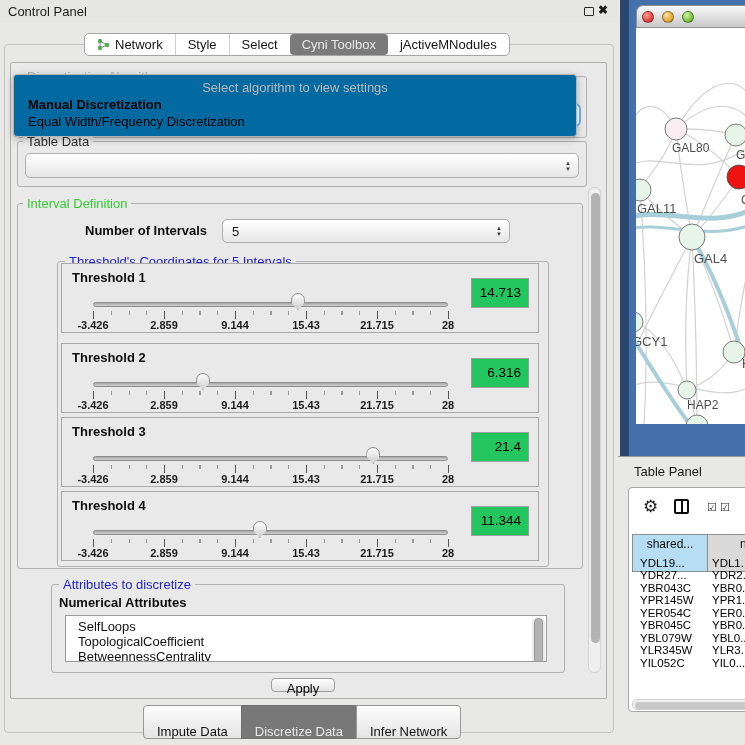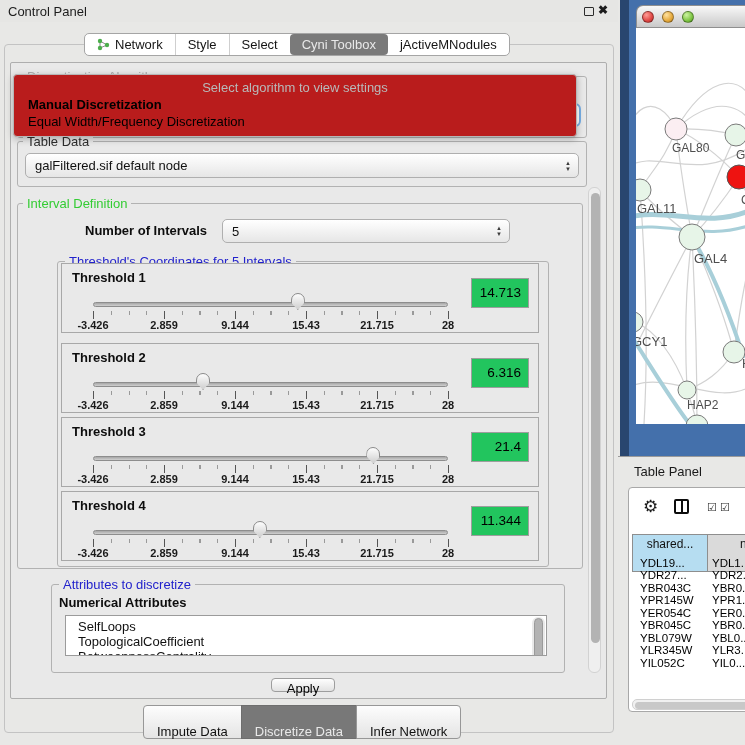--- a/index.html
+++ b/index.html
@@ -24,21 +24,21 @@
 
   .main-panel{left:10px;top:62px;width:597px;height:637px;border:1px solid #aeaeae;background:#e9e9e9;border-radius:2px;}
 
   .group{border:1px solid #b2b2b2;border-radius:3px;}
   .gtitle{background:#e9e9e9;padding:0 4px;font-size:13px;line-height:13px;}
 
   .combo{border:1px solid #afafaf;border-radius:5px;background:linear-gradient(#ffffff,#e6e6e6);font-size:13px;color:#111;display:flex;align-items:center;padding-left:9px;}
   .spinners{position:absolute;right:7px;top:50%;transform:translateY(-50%);display:flex;flex-direction:column;align-items:center;line-height:1;font-size:6px;color:#3a3a3a;}
   .spinners span{height:6px;}
 
-  .popup{left:2px;top:11px;width:564px;height:63px;background:#b91c1c;border:1px solid #b6b6b6;border-radius:4px;box-shadow:0 2px 7px rgba(0,0,0,.28);padding-left:28px;}
+  .popup{left:2px;top:11px;width:564px;height:63px;background:#0369a1;border:1px solid #b6b6b6;border-radius:4px;box-shadow:0 2px 7px rgba(0,0,0,.28);padding-left:28px;}
   .popup-ph{left:0;top:5px;width:100%;text-align:center;font-size:13px;color:#b9b9b9;}
   .popup-i1{left:14px;top:22px;font-size:13px;font-weight:bold;color:#000;}
   .popup-i2{left:14px;top:39px;font-size:13px;color:#000;}
 
   .focus-combo{left:14px;top:40px;width:556px;height:24px;background:#fff;border:2px solid #77aee4;border-radius:6px;}
 
   .thr-panel{left:50px;width:478px;height:70px;border:1px solid #a8a8a8;background:#e9e9e9;}
   .thr-label{left:10px;top:6px;font-size:13px;font-weight:bold;color:#0d0d0d;}
   .thr-track{left:31px;top:38px;width:355px;height:5px;background:linear-gradient(#a6a6a6,#d0d0d0);border:1px solid #8d8d8d;border-radius:3px;}
   .thr-thumb{top:29px;width:14px;height:17px;background:linear-gradient(#fdfdfd,#cfcfcf);border:1px solid #8a8a8a;border-radius:7px 7px 2px 2px;clip-path:polygon(0 0,100% 0,100% 55%,50% 100%,0 55%);}
@@ -125,21 +125,20 @@
 
   <div class="abs main-panel">
 
     <div class="abs group" style="left:6px;top:13px;width:570px;height:62px;"></div>
     <div class="abs gtitle" style="left:12px;top:7px;color:#ababab;">Discretization Algorithm</div>
     <div class="abs focus-combo"></div>
 
     <div class="abs group" style="left:6px;top:78px;width:570px;height:46px;"></div>
     <div class="abs gtitle" style="left:12px;top:72px;color:#2e2e2e;">Table Data</div>
     <div class="abs combo" style="left:14px;top:90px;width:554px;height:25px;">
-      <span>galFiltered.sif default node</span>
       <span class="spinners">
         <span>▲</span>
           <span>▼</span>
       </span>
     </div>
 
     <div class="abs popup">
       <div class="abs popup-ph">Select algorithm to view settings</div>
       <div class="abs popup-i1">Manual Discretization</div>
       <div class="abs popup-i2">Equal Width/Frequency Discretization</div>
@@ -212,21 +211,21 @@
       <span class="abs tick-lab" style="left:143px;">9.144</span>
       <span class="abs tick-lab" style="left:214px;">15.43</span>
       <span class="abs tick-lab" style="left:285px;">21.715</span>
       <span class="abs tick-lab" style="left:356px;">28</span>
       <div class="abs thr-value">11.344</div>
     </div>
 
     <div class="abs group" style="left:40px;top:521px;width:514px;height:89px;"></div>
     <div class="abs gtitle" style="left:48px;top:515px;color:#2222cc;">Attributes to discretize</div>
     <div class="abs" style="left:48px;top:532px;font-size:13px;font-weight:bold;color:#0d0d0d;">Numerical Attributes</div>
-    <div class="abs listbox" style="left:54px;top:552px;width:482px;height:41px;overflow:hidden;">
+    <div class="abs listbox" style="left:54px;top:552px;width:482px;height:47px;overflow:hidden;">
       <div class="abs list-item" style="left:0;top:3px;">SelfLoops</div>
       <div class="abs list-item" style="left:0;top:18px;">TopologicalCoefficient</div>
       <div class="abs list-item" style="left:0;top:33px;">BetweennessCentrality</div>
       <div class="abs vscroll-track" style="left:466px;top:1px;width:13px;height:49px;border:none;background:#e9e9e9;">
         <div class="abs vscroll-thumb" style="left:2px;top:1px;width:9px;height:46px;border:1px solid #9a9a9a;"></div>
       </div>
     </div>
 
     <div class="abs vscroll-track" style="left:577px;top:124px;width:13px;height:486px;">
       <div class="abs vscroll-thumb" style="left:1.5px;top:5px;width:9px;height:450px;"></div>

